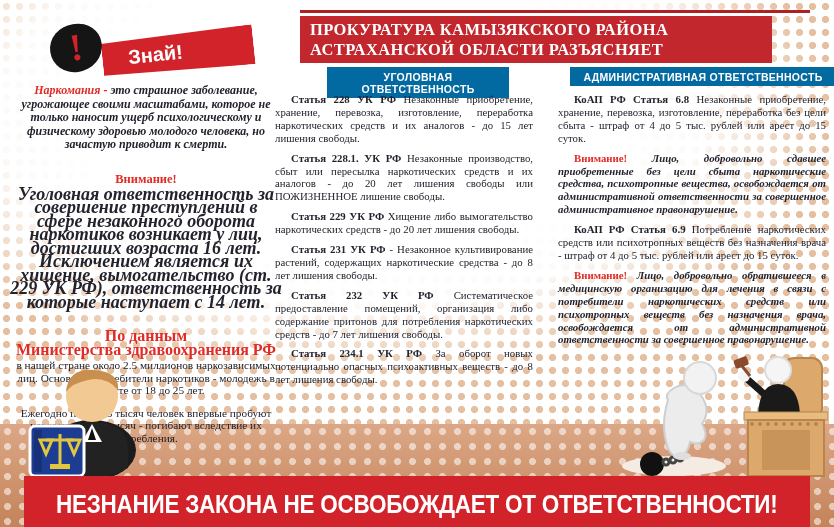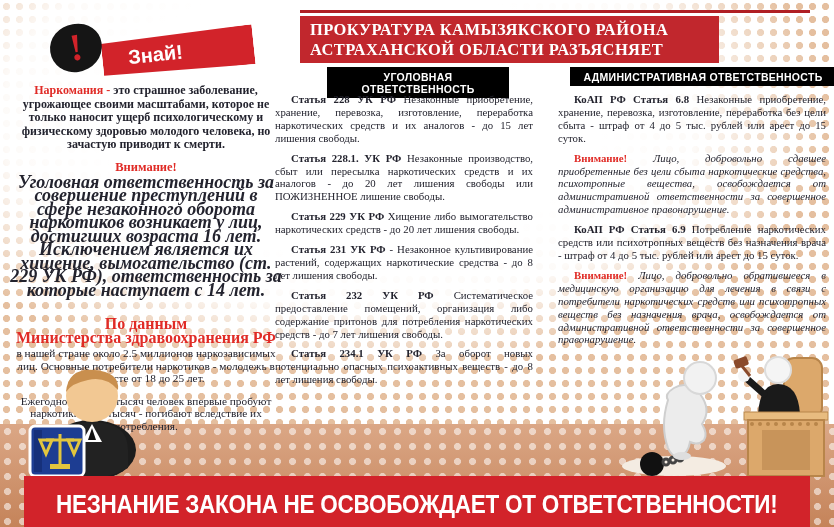--- a/index.html
+++ b/index.html
@@ -24,27 +24,27 @@
     position: absolute; left: 0; right: 0; top: 424px; height: 103px;
     background-color: #cf8a5e;
     background-image:
       radial-gradient(rgba(255,255,255,0.55) 30%, rgba(255,255,255,0) 36%),
       linear-gradient(180deg, rgba(255,255,255,0.25), rgba(0,0,0,0.05));
     background-size: 15px 15px, 100% 100%;
   }
   
   .top-line { position: absolute; left: 300px; top: 10px; width: 510px; height: 3px; background: #b01f24; }
   .main-header {
-    position: absolute; left: 300px; top: 16px; width: 419px; height: 47px;
+    position: absolute; left: 300px; top: 16px; width: 472px; height: 47px;
     background: #c1272d; color: #fff;
     font-weight: bold; font-size: 16.5px; line-height: 20px; letter-spacing: 0.4px;
     padding: 4px 8px 0 10px;
   }
   .badge {
-    position: absolute; background: #000000; color: #fff;
+    position: absolute; background: #0369a1; color: #fff;
     font-family: "Liberation Sans", sans-serif; font-weight: bold;
     font-size: 10.5px; letter-spacing: 0.3px; text-align: center;
     padding: 4px 6px 3px 6px;
   }
   .badge-criminal { left: 327px; top: 67px; width: 182px; }
   .badge-admin   { left: 570px; top: 67px; width: 266px; }
   
   .know-badge { position: absolute; left: 50px; top: 22px; width: 210px; height: 60px; }
   .know-ribbon {
     position: absolute; left: 52px; top: 10px; width: 152px; height: 40px;
@@ -57,35 +57,35 @@
     position: absolute; left: 0; top: 2px; width: 52px; height: 48px;
     background: #151515; border-radius: 50% 46% 52% 48%;
     transform: rotate(-8deg);
     color: #d2232a; font-weight: bold; font-size: 38px; line-height: 46px; text-align: center;
   }
   
   .col-left  { position: absolute; left: 10px;  top: 84px; width: 272px; text-align: center; color: #23232e; }
   .col-mid   { position: absolute; left: 275px; top: 93px; width: 258px; color: #23232e; }
   .col-right { position: absolute; left: 558px; top: 93px; width: 268px; color: #23232e; }
 
-  .intro { font-size: 12px; font-weight: bold; line-height: 13.5px; margin-bottom: 8px; }
+  .intro { font-size: 12px; font-weight: bold; line-height: 13.5px; margin-bottom: 20px; font-style: italic; }
   .red-lead, .red-label { color: #e02b26; font-weight: bold; }
   .attention-label { color: #e02b26; font-weight: bold; font-size: 12.5px; margin-bottom: 1px; }
   .attention-text { font-size: 18px; font-weight: bold; font-style: italic; line-height: 13.5px; margin-bottom: 20px; }
   .stats-heading { color: #e02b26; font-weight: bold; font-size: 16px; line-height: 14px; }
   .stats-text { font-size: 11.3px; line-height: 12.6px; margin-top: 2px; margin-bottom: 10px; }
 
   .article { font-size: 10.8px; line-height: 12.9px; text-align: justify; text-indent: 16px; margin-bottom: 7px; }
   .article .ref { font-weight: bold; }
   .banned {
     color: #e02b26; font-weight: bold; font-size: 13.5px; line-height: 16px;
     text-align: center; margin-top: 6px; position: relative; z-index: 3;
   }
   .att-block { font-size: 10.8px; line-height: 12.9px; text-align: justify; text-indent: 16px; margin-bottom: 7px; }
-  .att-block .italic { font-weight: normal; font-style: italic; }
+  .att-block .italic { font-weight: bold; font-style: italic; }
 
   
   .lawyer-figure { position: absolute; left: 26px; top: 364px; z-index: 3; }
   .judge-scene  { position: absolute; left: 616px; top: 350px; z-index: 3; }
 
   
   .footer-banner {
     position: absolute; left: 24px; top: 476px; width: 786px; height: 56px;
     background: #d2232a; z-index: 5;
     display: flex; align-items: center; justify-content: center; text-align: right;

